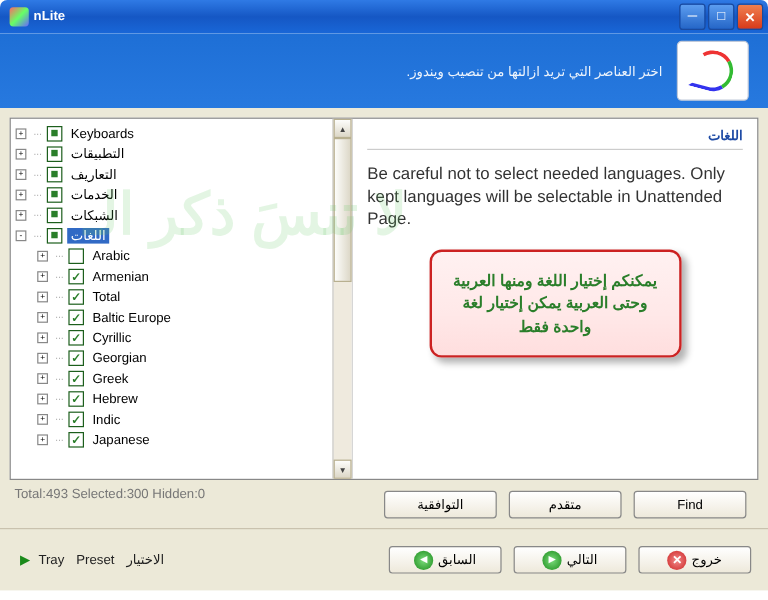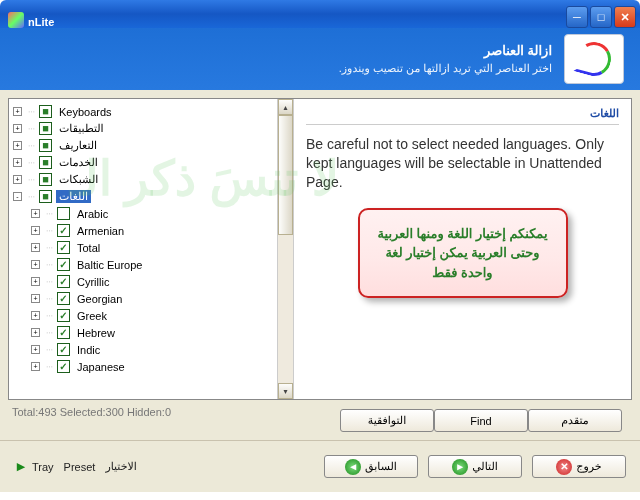--- a/index.html
+++ b/index.html
@@ -1,17 +1,17 @@
 <!DOCTYPE html>
 <html><head>
 <meta charset="utf-8">
 <style>
 *{box-sizing:border-box;margin:0;padding:0;font-family:Tahoma,Arial,sans-serif;font-size:11px}
 body{background:#fff;width:640px;height:500px;overflow:hidden;position:relative}
-.titlebar{height:28px;background:linear-gradient(#2f7ae5,#1557c4 50%,#1967d8);display:flex;align-items:flex-end;padding:0 4px;color:#fff;border-top-left-radius:6px;border-top-right-radius:6px}
+.titlebar{height:28px;background:linear-gradient(#2f7ae5,#1557c4 50%,#1967d8);display:flex;align-items:center;padding:0 4px;color:#fff;border-top-left-radius:6px;border-top-right-radius:6px}
 .titlebar .logo{width:16px;height:16px;margin:0 4px;background:linear-gradient(135deg,#f66,#6f6 50%,#66f);border-radius:3px}
 .titlebar .title{font-weight:bold;flex:1}
 .winbtn{width:22px;height:22px;margin-left:2px;background:linear-gradient(#5c9df0,#2566c7);border:1px solid #1a4a9e;border-radius:3px;display:flex;align-items:center;justify-content:center;color:#fff;font-weight:bold}
 .winbtn.close{background:linear-gradient(#f08050,#d83a1a)}
 .header{height:62px;background:linear-gradient(#1e6fd6,#2779df);color:#fff;display:flex;align-items:center;padding:8px 16px;position:relative}
 .header-text{text-align:right;flex:1}
 .header-text h1{font-size:13px;font-weight:bold;margin-bottom:4px}
 .header-text p{font-size:11px;opacity:.92}
 .header-logo{width:60px;height:50px;background:#fff;border:1px solid #c0c9d9;border-radius:4px;margin-left:12px;display:flex;align-items:center;justify-content:center;position:relative}
 .header-logo::after{content:"";position:absolute;width:28px;height:28px;border-radius:50% 50% 50% 0;border:3px solid transparent;border-top-color:#e33;border-right-color:#3b3;border-bottom-color:#33e;transform:rotate(15deg)}
@@ -29,21 +29,21 @@
 .lbl.sel{background:#316ac5;color:#fff}
 .scrollbar{width:16px;background:#efeade;border-left:1px solid #ccc;position:relative}
 .sb-btn{height:16px;background:linear-gradient(#fdfdfb,#dcd7c7);border:1px solid #b8b090;display:flex;align-items:center;justify-content:center;font-size:8px;color:#444}
 .sb-thumb{position:absolute;top:16px;left:0;right:0;height:120px;background:linear-gradient(90deg,#fdfdfb,#dcd7c7);border:1px solid #b8b090}
 .sb-btn.dn{position:absolute;bottom:0;left:0;right:0}
 .right{flex:1;padding:8px 12px}
 .right-title{color:#1e4ba5;font-weight:bold;text-align:right;border-bottom:1px solid #ccc;padding-bottom:4px;margin-bottom:10px}
 .right-desc{color:#333;font-size:14px;line-height:1.35;margin-bottom:14px}
 .callout{margin:16px auto;width:210px;background:linear-gradient(#fff1f1,#ffe8e8 60%,#ffdede);border:2px solid #c22;border-radius:10px;padding:14px 10px;text-align:center;color:#2a7e2a;font-weight:bold;font-size:13px;line-height:1.5;box-shadow:4px 4px 6px rgba(0,0,0,.3)}
 .status{color:#777;padding:6px 4px 0;font-size:11px}
-.btn-row{position:absolute;bottom:8px;right:18px;display:flex;}
+.btn-row{position:absolute;bottom:8px;right:18px;display:flex;gap:10px}
 .btn{width:94px;height:23px;background:linear-gradient(#fff,#eee9db);border:1px solid #888;border-radius:3px;display:flex;align-items:center;justify-content:center;cursor:pointer}
 .footer{height:52px;background:#ece9d8;border-top:1px solid #c9c2ae;display:flex;align-items:center;padding:0 14px;gap:10px}
 .footer .spacer{flex:1}
 .foot-link{display:flex;align-items:center;gap:4px;cursor:pointer;color:#222}
 .foot-link .ic{width:14px;height:14px;display:inline-flex;align-items:center;justify-content:center}
 .arrow-g{width:16px;height:16px;border-radius:50%;background:radial-gradient(#7cdc7c,#1a8a1a);display:inline-flex;align-items:center;justify-content:center;color:#fff;font-size:10px;font-weight:bold;margin-right:4px}
 .arrow-r{width:16px;height:16px;border-radius:50%;background:radial-gradient(#f28b8b,#c22);display:inline-flex;align-items:center;justify-content:center;color:#fff;font-size:10px;font-weight:bold;margin-right:4px}
 .watermark{position:absolute;top:150px;left:70px;font-size:48px;color:rgba(100,200,100,.18);font-family:Arial;font-weight:bold;white-space:nowrap;pointer-events:none;z-index:99;letter-spacing:-4px}
 </style>
 </head>
@@ -52,21 +52,20 @@
 <div class="titlebar">
   <span class="logo"></span>
   <span class="title">nLite</span>
   <div class="winbtn">─</div>
   <div class="winbtn">□</div>
   <div class="winbtn close">✕</div>
 </div>
 
 <div class="header">
   <div class="header-text">
-    <h1>ازالة العناصر</h1>
     <p>.اختر العناصر التي تريد ازالتها من تنصيب ويندوز</p>
   </div>
   <div class="header-logo"></div>
 </div>
 
 <div class="content">
   <div class="panel">
     <div class="tree-wrap">
       <div class="tree" id="tree">
           <div class="tree-item" style="padding-left:0px">
@@ -174,22 +173,22 @@
     </div>
     <div class="right">
       <div class="right-title">اللغات</div>
       <div class="right-desc">Be careful not to select needed languages. Only kept languages will be selectable in Unattended Page.</div>
       <div class="callout">يمكنكم إختيار اللغة ومنها العربية وحتى العربية يمكن إختيار لغة واحدة فقط</div>
     </div>
   </div>
   <div class="status">Total:493 Selected:300 Hidden:0</div>
   <div class="btn-row">
     <div class="btn">التوافقية</div>
+    <div class="btn">متقدم</div>
     <div class="btn">Find</div>
-    <div class="btn">متقدم</div>
   </div>
 </div>
 
 <div class="footer">
   <span class="foot-link">
       <span class="ic" style="color:#1a8a1a">▶</span>
       <span>Tray</span>
     </span>
   <span class="foot-link">Preset</span>
   <span class="foot-link">الاختيار</span>

